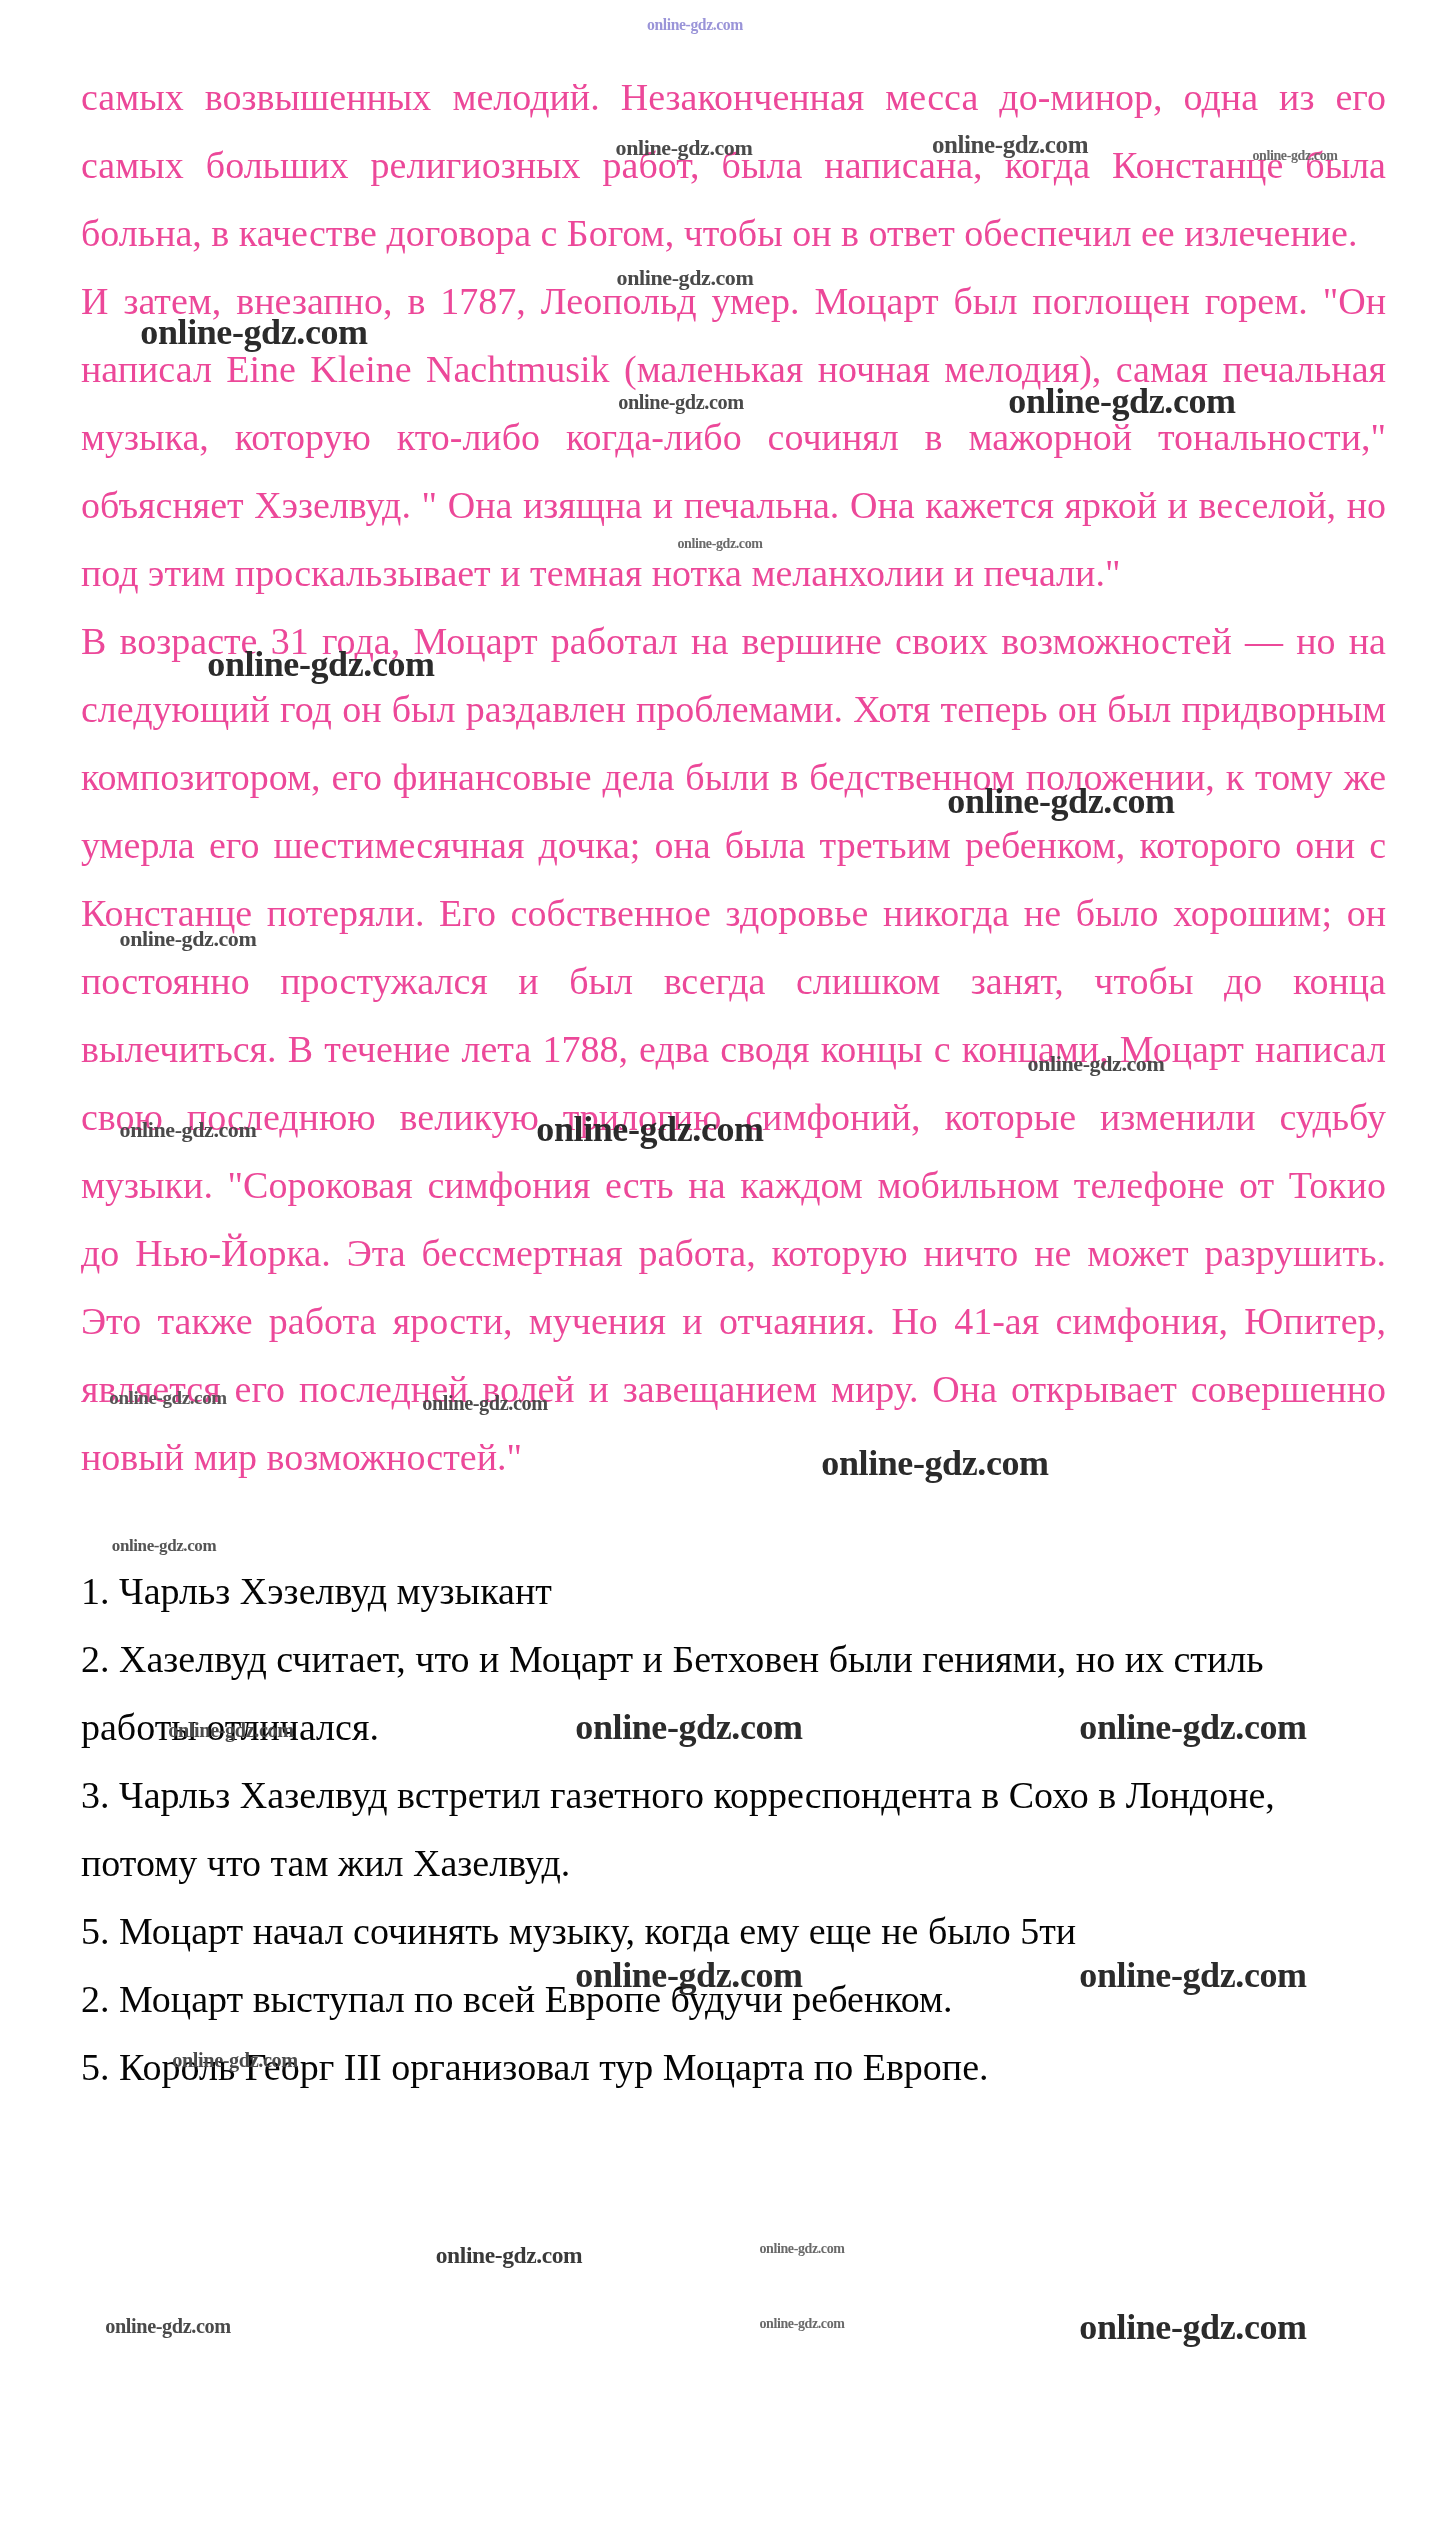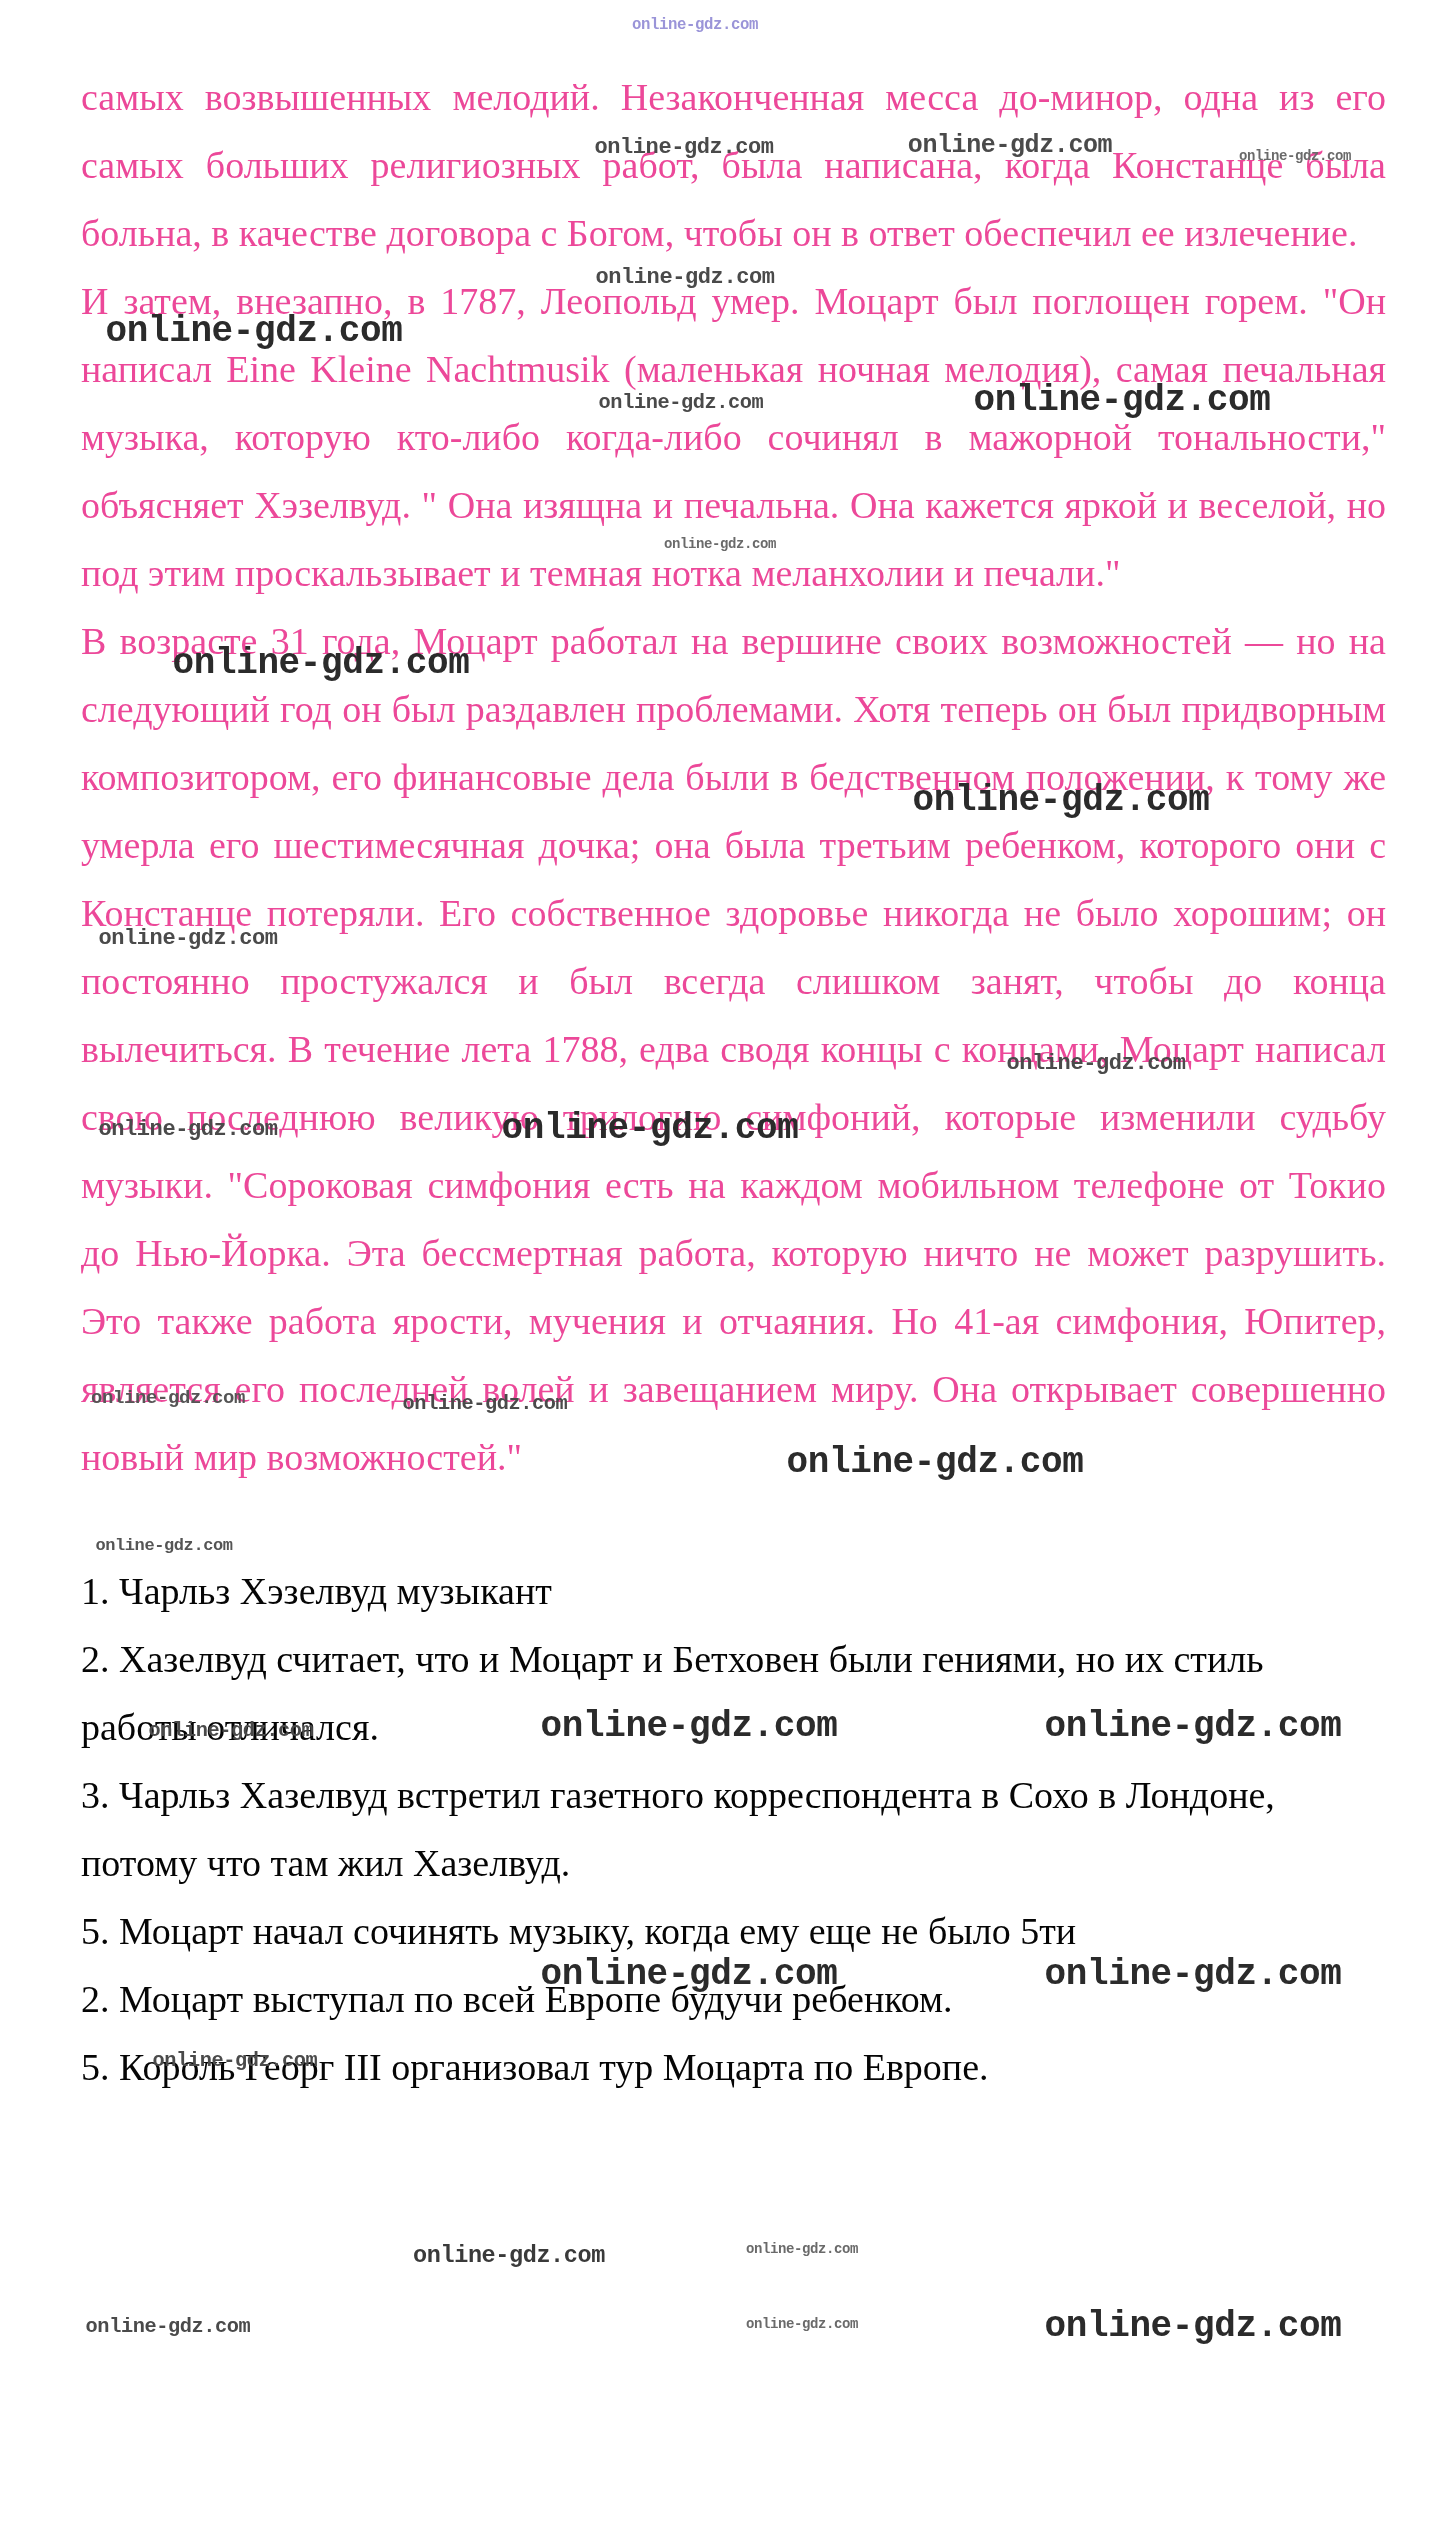--- a/index.html
+++ b/index.html
@@ -35,21 +35,21 @@
   .answer-item {
     margin: 0;
     font-size: 38px;
     line-height: 68px;
     text-align: left;
     color: #050505;
   }
   .wm {
     position: absolute;
     transform: translateX(-50%);
-    font-family: Liberation Mono, monospace;
+    font-family: Liberation Serif, serif;
     font-weight: 700;
     white-space: nowrap;
     letter-spacing: -0.4px;
     pointer-events: none;
     z-index: 5;
   }
 </style>
 </head>
 <body>
 

